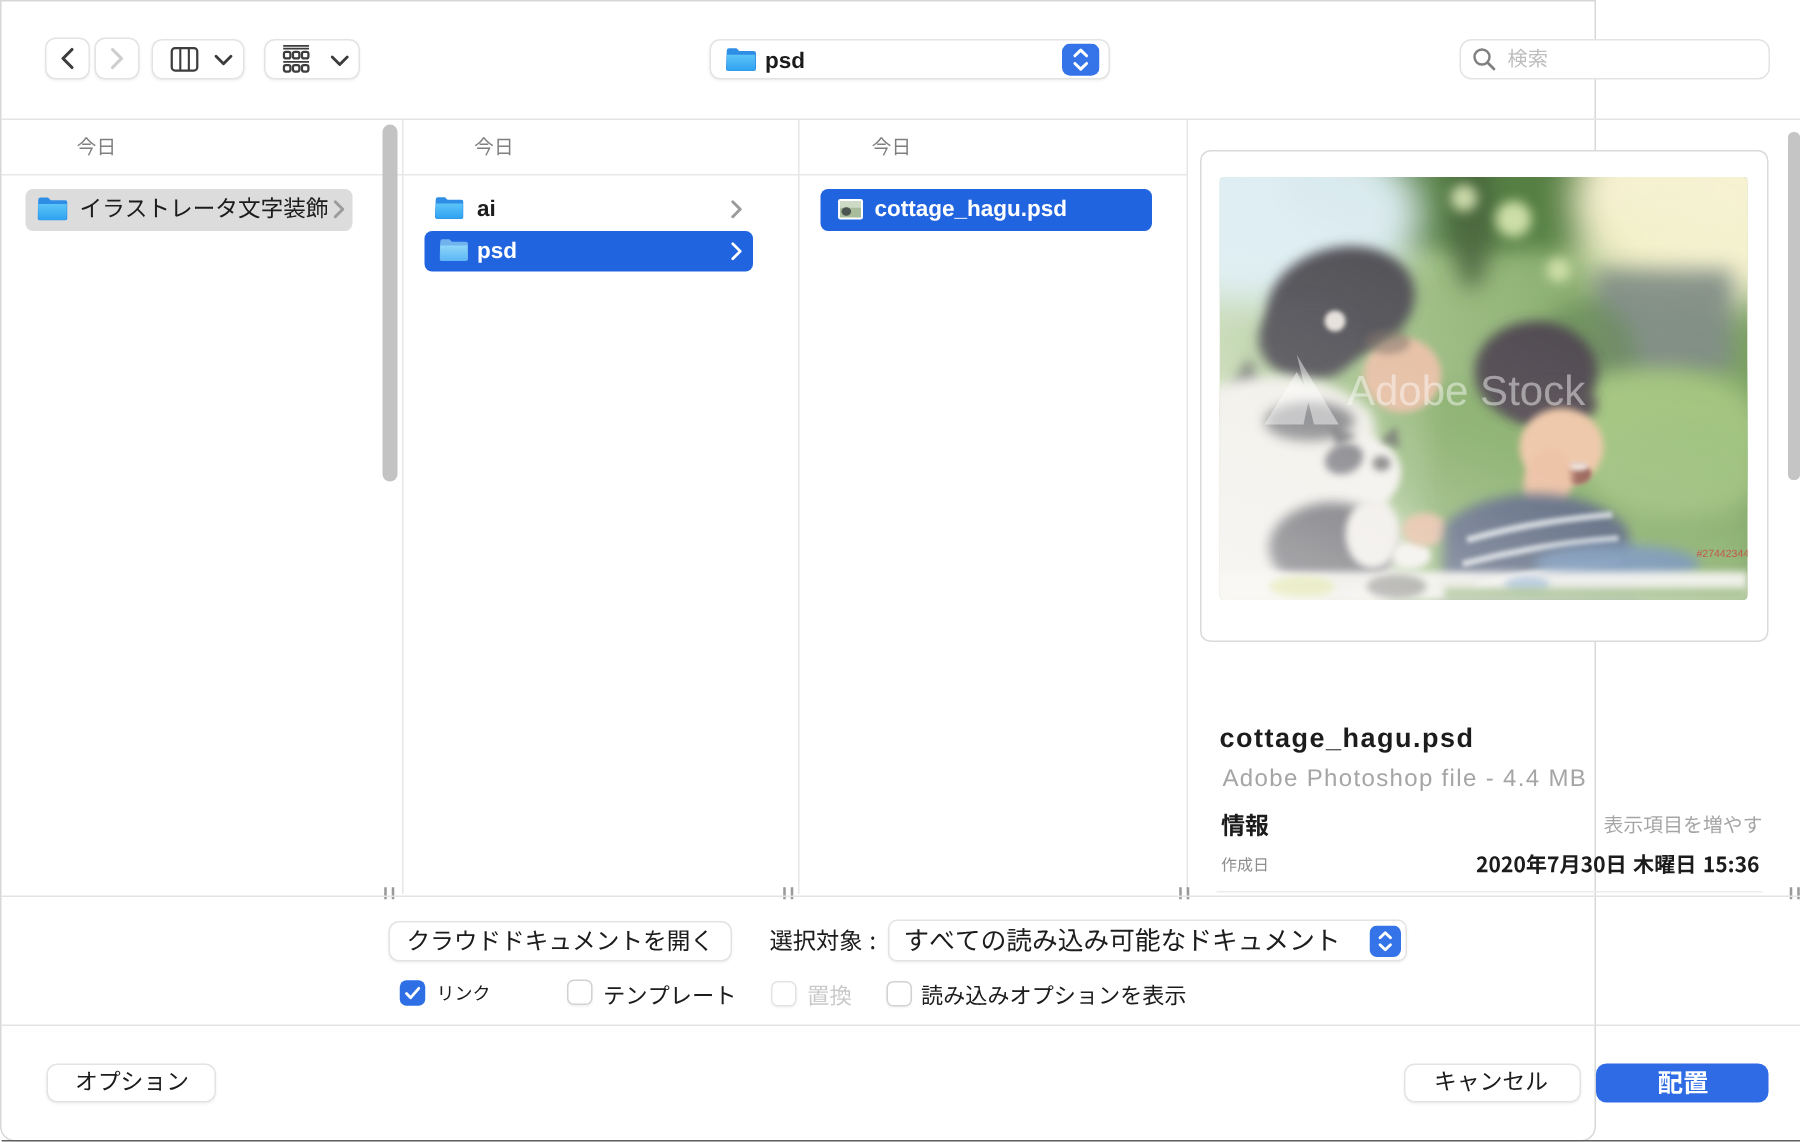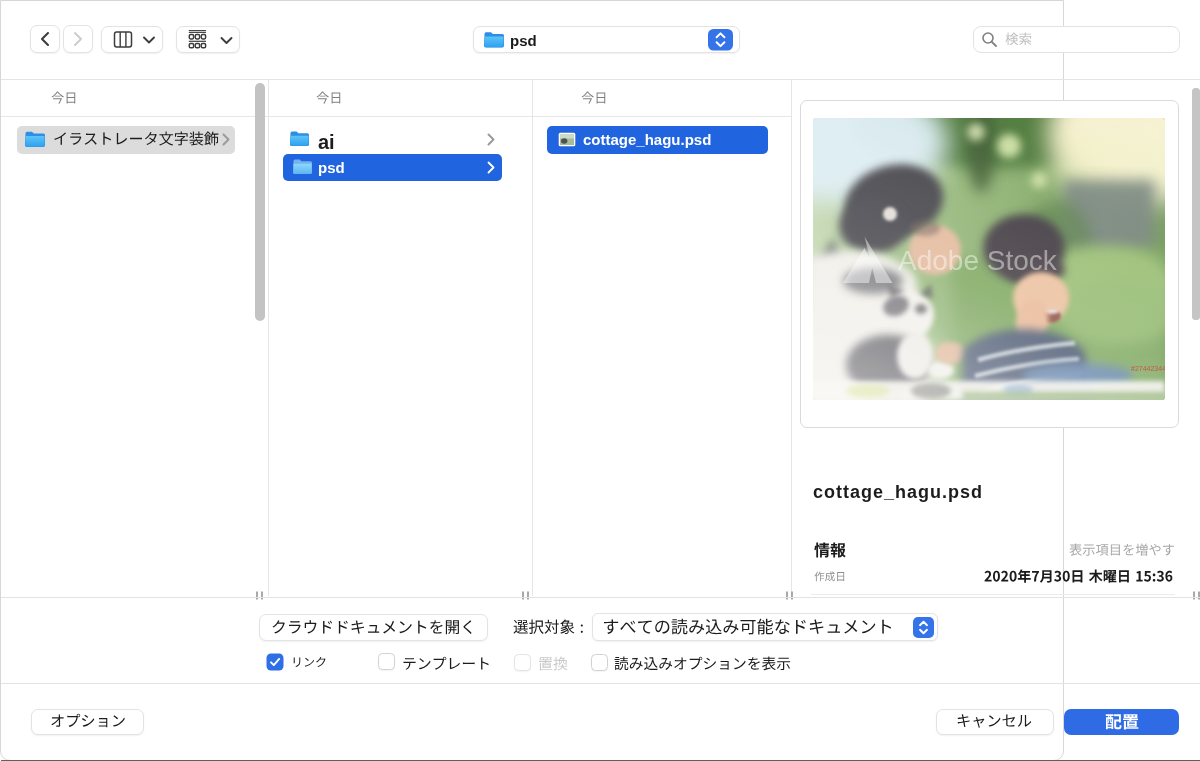--- a/index.html
+++ b/index.html
@@ -74,21 +74,21 @@
     </svg><div class="abs" style="left:16px;top:124.5px;width:218px;height:28px;background:#dcdcdc;border-radius:5px"></div><svg style="position:absolute;left:24px;top:129px" width="20" height="18" viewBox="0 0 19 16">
 <path d="M0.5,2.5 a1.5,1.5 0 0 1 1.5,-1.5 h4.6 l1.8,1.7 h9.1 a1.5,1.5 0 0 1 1.5,1.5 v9.8 a1.5,1.5 0 0 1 -1.5,1.5 h-16 a1.5,1.5 0 0 1 -1.5,-1.5 z" fill="#2e8de4"></path>
 <path d="M0.5,5.2 h18 v8.6 a1.5,1.5 0 0 1 -1.5,1.5 h-15 a1.5,1.5 0 0 1 -1.5,-1.5 z" fill="url(#fg)"></path>
 </svg><svg style="position:absolute;left:52px;top:130px" width="166" height="17.8" viewBox="0 0 148.5 15.9">
       <path fill="#1d1d1d" d="M1.2 7.0 1.7 8.1C3.6 7.5 5.4 6.7 6.8 5.9V10.9C6.8 11.4 6.8 12.0 6.8 12.3H8.1C8.0 12.0 8.0 11.4 8.0 10.9V5.2C9.4 4.2 10.6 3.2 11.7 2.1L10.7 1.3C9.8 2.4 8.5 3.6 7.1 4.5C5.6 5.4 3.5 6.4 1.2 7.0Z M16.6 1.8V2.9C17.0 2.9 17.4 2.9 17.8 2.9C18.6 2.9 22.4 2.9 23.1 2.9C23.6 2.9 24.0 2.9 24.4 2.9V1.8C24.0 1.9 23.6 1.9 23.1 1.9C22.3 1.9 18.6 1.9 17.8 1.9C17.4 1.9 17.0 1.9 16.6 1.8ZM25.4 5.4 24.6 4.9C24.4 5.0 24.2 5.0 23.8 5.0C23.2 5.0 17.4 5.0 16.7 5.0C16.4 5.0 15.9 5.0 15.4 4.9V6.1C15.9 6.0 16.4 6.0 16.7 6.0C17.5 6.0 23.2 6.0 23.9 6.0C23.7 7.0 23.1 8.1 22.3 9.0C21.1 10.2 19.5 11.1 17.5 11.5L18.4 12.4C20.1 12.0 21.8 11.2 23.2 9.6C24.2 8.5 24.8 7.1 25.2 5.8C25.2 5.7 25.3 5.5 25.4 5.4Z M37.8 2.8 37.1 2.3C36.9 2.4 36.5 2.4 36.1 2.4C35.6 2.4 31.4 2.4 30.9 2.4C30.5 2.4 29.7 2.4 29.5 2.3V3.6C29.7 3.6 30.4 3.5 30.9 3.5C31.4 3.5 35.7 3.5 36.2 3.5C35.8 4.6 34.8 6.2 33.9 7.3C32.5 8.8 30.5 10.4 28.4 11.3L29.2 12.2C31.2 11.3 33.0 9.8 34.5 8.2C35.9 9.5 37.3 11.0 38.2 12.2L39.1 11.4C38.3 10.4 36.6 8.6 35.2 7.4C36.2 6.2 37.0 4.6 37.5 3.4C37.5 3.3 37.7 3.0 37.8 2.8Z M45.0 10.7C45.0 11.2 45.0 11.9 45.0 12.3H46.3C46.2 11.8 46.2 11.1 46.2 10.7L46.2 6.2C47.7 6.7 50.0 7.6 51.5 8.4L51.9 7.3C50.5 6.5 48.0 5.6 46.2 5.0V2.8C46.2 2.4 46.2 1.8 46.3 1.4H44.9C45.0 1.8 45.0 2.5 45.0 2.8C45.0 4.0 45.0 9.9 45.0 10.7Z M57.0 11.4 57.8 12.1C58.0 12.0 58.2 11.9 58.3 11.9C61.7 10.9 64.5 9.2 66.2 7.1L65.6 6.1C64.0 8.3 60.8 10.1 58.3 10.7C58.3 10.0 58.3 4.3 58.3 3.1C58.3 2.7 58.3 2.2 58.3 1.8H57.0C57.1 2.1 57.1 2.7 57.1 3.1C57.1 4.3 57.1 9.9 57.1 10.8C57.1 11.1 57.1 11.2 57.0 11.4Z M68.9 6.0V7.4C69.3 7.3 70.0 7.3 70.8 7.3C71.8 7.3 77.2 7.3 78.2 7.3C78.8 7.3 79.3 7.3 79.6 7.4V6.0C79.3 6.1 78.8 6.1 78.2 6.1C77.2 6.1 71.8 6.1 70.8 6.1C70.0 6.1 69.3 6.1 68.9 6.0Z M88.2 1.3 87.0 0.9C86.9 1.2 86.7 1.7 86.6 2.0C85.9 3.2 84.6 5.2 82.2 6.7L83.1 7.4C84.7 6.3 85.9 5.0 86.7 3.8H91.3C91.0 4.9 90.3 6.3 89.5 7.5C88.5 6.9 87.5 6.2 86.6 5.7L85.9 6.4C86.7 7.0 87.8 7.7 88.7 8.4C87.5 9.7 85.8 10.9 83.5 11.6L84.5 12.5C86.8 11.6 88.4 10.4 89.6 9.0C90.2 9.5 90.7 9.9 91.1 10.3L91.9 9.3C91.5 9.0 90.9 8.6 90.4 8.2C91.4 6.8 92.1 5.2 92.5 4.0C92.5 3.7 92.7 3.4 92.8 3.2L91.9 2.7C91.7 2.8 91.4 2.8 91.0 2.8H87.3L87.6 2.3C87.8 2.1 88.0 1.6 88.2 1.3Z M100.7 0.5V2.8H95.2V3.8H97.2C98.0 6.0 99.0 7.8 100.4 9.3C99.0 10.5 97.2 11.4 95.0 12.0C95.2 12.2 95.6 12.7 95.7 13.0C97.9 12.3 99.7 11.3 101.2 10.1C102.7 11.4 104.5 12.4 106.8 13.0C107.0 12.7 107.3 12.2 107.5 12.0C105.3 11.5 103.5 10.5 102.0 9.3C103.4 7.8 104.5 6.1 105.3 3.8H107.4V2.8H101.7V0.5ZM101.2 8.6C99.9 7.2 99.0 5.7 98.3 3.8H104.1C103.4 5.7 102.5 7.3 101.2 8.6Z M114.2 6.8V7.8H109.0V8.8H114.2V11.7C114.2 11.9 114.2 11.9 113.9 11.9C113.7 12.0 112.8 11.9 111.9 11.9C112.1 12.2 112.3 12.6 112.3 12.9C113.5 12.9 114.2 12.9 114.7 12.8C115.1 12.6 115.3 12.3 115.3 11.7V8.8H120.6V7.8H115.3V7.4C116.5 6.8 117.7 5.8 118.5 4.9L117.8 4.4L117.6 4.4H111.1V5.4H116.6C116.1 5.9 115.4 6.4 114.7 6.8ZM109.1 2.0V5.2H110.1V3.0H119.4V5.2H120.4V2.0H115.3V0.5H114.2V2.0Z M125.1 0.5V6.9H126.1V0.5ZM122.4 1.9C123.0 2.3 123.7 2.9 124.1 3.3L124.7 2.7C124.4 2.3 123.6 1.7 123.0 1.3ZM122.0 5.3 122.4 6.2C123.1 5.8 124.1 5.4 125.0 5.0L124.8 4.1C123.7 4.6 122.7 5.0 122.0 5.3ZM122.2 7.8V8.6H126.8C125.6 9.4 123.7 10.1 122.0 10.4C122.2 10.6 122.4 10.9 122.6 11.2C123.4 11.0 124.3 10.7 125.2 10.3V11.8L123.6 12.0L123.8 12.9C125.2 12.7 127.3 12.4 129.3 12.1L129.3 11.2L126.2 11.7V9.9C126.9 9.5 127.6 9.0 128.2 8.5C129.2 10.8 131.2 12.3 133.9 13.0C134.0 12.7 134.3 12.4 134.5 12.2C133.2 11.9 132.0 11.4 131.1 10.7C131.9 10.4 132.9 9.8 133.6 9.3L132.8 8.8C132.2 9.2 131.3 9.8 130.5 10.2C129.9 9.7 129.5 9.2 129.2 8.6H134.3V7.8H128.7V6.7H127.7V7.8ZM130.0 0.5V2.4H126.8V3.3H130.0V5.4H127.2V6.3H133.9V5.4H131.0V3.3H134.3V2.4H131.0V0.5Z M142.7 3.3H144.1V5.1H141.7C142.1 4.6 142.4 3.9 142.7 3.3ZM137.9 0.5C137.5 1.6 136.6 3.0 135.2 4.0C135.5 4.2 135.8 4.5 135.9 4.7L136.4 4.2V11.3L135.5 11.5L135.8 12.4C137.0 12.1 138.4 11.7 139.8 11.3C140.0 11.7 140.2 12.1 140.3 12.5L141.2 12.1C140.9 11.2 140.2 9.9 139.5 9.0L138.7 9.4C138.9 9.7 139.2 10.1 139.4 10.5L137.4 11.0V8.5H140.6V4.8C140.8 5.0 141.2 5.3 141.4 5.4L141.7 5.1V11.0H142.6V6.0H144.1V13.0H145.0V6.0H146.7V10.0C146.7 10.1 146.6 10.1 146.5 10.1C146.4 10.1 146.0 10.1 145.6 10.1C145.8 10.4 145.9 10.7 145.9 11.0C146.6 11.0 147.0 11.0 147.3 10.8C147.5 10.7 147.6 10.4 147.6 10.0V5.1H145.0V3.3H147.9V2.3H143.1C143.3 1.8 143.4 1.3 143.6 0.7L142.6 0.5C142.2 2.2 141.5 3.8 140.6 4.8V4.1H139.1V2.8H138.2V4.1H136.5C137.4 3.2 138.1 2.2 138.6 1.4C139.3 2.1 140.1 3.1 140.5 3.7L141.1 2.9C140.7 2.2 139.8 1.2 138.9 0.5ZM137.4 6.6H139.7V7.7H137.4ZM137.4 5.9V4.9H139.7V5.9Z"></path>
     </svg><svg class="abs" style="left:221px;top:132px" width="8" height="13" viewBox="0 0 8 13">
       <path d="M1.5,1.5 L6.5,6.5 L1.5,11.5" stroke="#9b9b9b" stroke-width="2" fill="none" stroke-linecap="round" stroke-linejoin="round"></path>
     </svg><svg style="position:absolute;left:289px;top:129px" width="19" height="17" viewBox="0 0 19 16">
 <path d="M0.5,2.5 a1.5,1.5 0 0 1 1.5,-1.5 h4.6 l1.8,1.7 h9.1 a1.5,1.5 0 0 1 1.5,1.5 v9.8 a1.5,1.5 0 0 1 -1.5,1.5 h-16 a1.5,1.5 0 0 1 -1.5,-1.5 z" fill="#2e8de4"></path>
 <path d="M0.5,5.2 h18 v8.6 a1.5,1.5 0 0 1 -1.5,1.5 h-15 a1.5,1.5 0 0 1 -1.5,-1.5 z" fill="url(#fg)"></path>
-</svg><div class="abs" style="left:317px;top:130px;font-size:20px;font-weight:bold;color:#1d1d1d">ai</div><svg class="abs" style="left:486px;top:132px" width="8" height="13" viewBox="0 0 8 13">
+</svg><div class="abs" style="left:317px;top:130px;font-size:15px;font-weight:bold;color:#1d1d1d">ai</div><svg class="abs" style="left:486px;top:132px" width="8" height="13" viewBox="0 0 8 13">
       <path d="M1.5,1.5 L6.5,6.5 L1.5,11.5" stroke="#9b9b9b" stroke-width="2" fill="none" stroke-linecap="round" stroke-linejoin="round"></path>
     </svg><div class="abs" style="left:282px;top:152.5px;width:219px;height:27.5px;background:#2164e0;border-radius:5px"></div><svg class="abs" style="left:292px;top:157px" width="19" height="17" viewBox="0 0 19 16">
 <path d="M0.5,2.5 a1.5,1.5 0 0 1 1.5,-1.5 h4.6 l1.8,1.7 h9.1 a1.5,1.5 0 0 1 1.5,1.5 v9.8 a1.5,1.5 0 0 1 -1.5,1.5 h-16 a1.5,1.5 0 0 1 -1.5,-1.5 z" fill="#71b3ee"></path>
 <path d="M0.5,5.2 h18 v8.6 a1.5,1.5 0 0 1 -1.5,1.5 h-15 a1.5,1.5 0 0 1 -1.5,-1.5 z" fill="url(#fgw)"></path>
     </svg><div class="abs" style="left:317px;top:158px;font-size:15px;font-weight:bold;color:#fff">psd</div><svg class="abs" style="left:486px;top:160px" width="8" height="13" viewBox="0 0 8 13">
       <path d="M1.5,1.5 L6.5,6.5 L1.5,11.5" stroke="#fff" stroke-width="1.8" fill="none" stroke-linecap="round" stroke-linejoin="round"></path>
     </svg><div class="abs" style="left:546px;top:124.5px;width:221px;height:28px;background:#2164e0;border-radius:5px"></div><svg class="abs" style="left:557px;top:131px" width="18" height="15" viewBox="0 0 18 15">
 <rect x="0.7" y="0.7" width="16.6" height="13.6" rx="1.5" fill="#fff"></rect>
 <rect x="2" y="2" width="14" height="11" fill="#a8bb9b"></rect>
 <rect x="2" y="2" width="14" height="4.5" fill="#ccdac6"></rect>
@@ -176,21 +176,21 @@
 <ellipse cx="160" cy="272" rx="12" ry="5" fill="#e4e4da" opacity="0.9" filter="url(#b3)"></ellipse>
 <rect x="150" y="274" width="202" height="8" fill="#79a35a" opacity="0.8" filter="url(#b3)"></rect>
 <rect width="352" height="282" fill="url(#haze)"></rect>
 <rect width="352" height="282" fill="#fff7e8" opacity="0.08"></rect>
 <g fill="#ffffff" opacity="0.45">
 <path d="M51.5,118.5 L79.5,165 L63,165 Z M30,165 L51.5,130 L60,146 L56,165 Z"></path>
 </g>
 <text x="85" y="152" font-family="Liberation Sans, sans-serif" font-size="28" fill="#ffffff" opacity="0.45">Adobe Stock</text>
 <text x="318" y="253" font-family="Liberation Sans, sans-serif" font-size="7" fill="#c94f43" opacity="0.9">#274423444</text>
 </g>
-    </svg><div class="abs" style="left:812px;top:481px;font-size:18px;font-weight:bold;color:#1c1c1c;letter-spacing:1px">cottage_hagu.psd</div><svg style="position:absolute;left:813px;top:541px" width="32" height="18.8" viewBox="0 0 27.0 15.9">
+    </svg><div class="abs" style="left:812px;top:481px;font-size:18px;font-weight:bold;color:#1c1c1c;letter-spacing:1px">cottage_hagu.psd</div><div class="abs" style="left:814px;top:510px;font-size:16px;color:#a5a5a5;letter-spacing:0.9px">Adobe Photoshop file - 4.4 MB</div><svg style="position:absolute;left:813px;top:541px" width="32" height="18.8" viewBox="0 0 27.0 15.9">
       <path fill="#1c1c1c" d="M0.8 3.1C0.7 4.2 0.5 5.7 0.2 6.6L1.4 7.0C1.7 6.0 1.9 4.4 1.9 3.2ZM6.6 9.3H10.6V9.9H6.6ZM6.6 8.2V7.6H10.6V8.2ZM1.9 0.4V13.1H3.4V3.2C3.6 3.8 3.8 4.3 3.9 4.7L5.0 4.2L5.0 4.1H7.8V4.7H4.2V5.8H13.1V4.7H9.4V4.1H12.3V3.0H9.4V2.5H12.6V1.3H9.4V0.4H7.8V1.3H4.6V2.5H7.8V3.0H4.9V4.1C4.8 3.6 4.5 2.8 4.2 2.3L3.4 2.6V0.4ZM5.1 6.4V13.1H6.6V11.1H10.6V11.5C10.6 11.7 10.5 11.7 10.4 11.7C10.2 11.7 9.5 11.7 9.0 11.7C9.2 12.1 9.4 12.7 9.4 13.1C10.4 13.1 11.0 13.1 11.5 12.9C12.0 12.6 12.2 12.2 12.2 11.5V6.4Z M20.3 1.0V13.1H21.8V12.3C22.1 12.5 22.4 12.9 22.5 13.1C23.1 12.7 23.6 12.2 24.0 11.7C24.5 12.2 25.1 12.7 25.7 13.1C25.9 12.7 26.4 12.1 26.8 11.8C26.1 11.5 25.4 11.0 24.9 10.4C25.6 9.1 26.1 7.6 26.3 5.9L25.3 5.6L25.1 5.6H21.8V2.4H24.5V3.5C24.5 3.7 24.4 3.7 24.2 3.7C24.0 3.7 23.3 3.7 22.6 3.7C22.8 4.1 23.0 4.6 23.1 5.1C24.1 5.1 24.8 5.1 25.3 4.8C25.8 4.6 26.0 4.2 26.0 3.5V1.0ZM22.9 6.9H24.6C24.4 7.6 24.2 8.4 23.9 9.0C23.5 8.4 23.2 7.7 22.9 6.9ZM21.8 7.5C22.1 8.5 22.6 9.5 23.1 10.4C22.7 10.9 22.3 11.4 21.8 11.8ZM14.8 5.4C15.0 5.8 15.1 6.4 15.2 6.8H14.2V8.2H16.3V9.2H14.3V10.6H16.3V13.1H17.8V10.6H19.7V9.2H17.8V8.2H19.9V6.8H18.9L19.5 5.4L19.0 5.2H20.1V3.9H17.8V3.0H19.6V1.6H17.8V0.4H16.3V1.6H14.4V3.0H16.3V3.9H13.9V5.2H15.3ZM18.1 5.2C18.0 5.7 17.8 6.3 17.6 6.7L18.1 6.8H16.1L16.5 6.7C16.5 6.3 16.3 5.7 16.1 5.2Z"></path>
     </svg><svg style="position:absolute;left:1068px;top:542px" width="106" height="15.7" viewBox="0 0 100.0 14.8">
       <path fill="#a5a5a5" d="M1.8 11.1 2.1 12.0C3.5 11.6 5.7 11.1 7.7 10.6L7.6 9.7L4.4 10.5V7.7C5.2 7.2 5.8 6.7 6.3 6.2C7.2 9.0 8.8 11.1 11.5 12.0C11.6 11.7 11.9 11.3 12.1 11.1C10.7 10.7 9.6 9.9 8.7 8.9C9.6 8.4 10.6 7.8 11.4 7.1L10.6 6.5C10.0 7.1 9.1 7.8 8.2 8.3C7.8 7.7 7.5 6.9 7.2 6.1H11.7V5.3H6.7V4.2H10.8V3.4H6.7V2.4H11.3V1.5H6.7V0.5H5.8V1.5H1.2V2.4H5.8V3.4H1.8V4.2H5.8V5.3H0.8V6.1H5.1C3.9 7.2 2.0 8.1 0.4 8.6C0.6 8.8 0.8 9.1 1.0 9.3C1.8 9.1 2.7 8.7 3.5 8.2V10.7Z M15.4 6.6C14.9 8.0 14.0 9.4 12.9 10.3C13.2 10.4 13.6 10.7 13.8 10.9C14.8 9.9 15.8 8.4 16.4 6.9ZM21.1 7.0C22.0 8.2 22.9 9.8 23.2 10.9L24.2 10.4C23.8 9.4 22.8 7.8 21.9 6.6ZM14.4 1.4V2.3H23.2V1.4ZM13.2 4.5V5.4H18.3V10.8C18.3 11.0 18.2 11.0 18.0 11.0C17.7 11.0 16.9 11.0 16.1 11.0C16.2 11.3 16.4 11.7 16.4 12.0C17.5 12.0 18.2 12.0 18.7 11.8C19.1 11.7 19.3 11.4 19.3 10.8V5.4H24.3V4.5Z M31.5 5.8H35.6V7.0H31.5ZM31.5 7.7H35.6V8.9H31.5ZM31.5 3.9H35.6V5.1H31.5ZM31.9 9.8C31.3 10.4 30.0 11.0 28.9 11.3C29.1 11.5 29.4 11.8 29.5 12.0C30.6 11.7 31.9 11.0 32.8 10.4ZM34.0 10.4C34.9 10.9 36.0 11.6 36.5 12.0L37.2 11.5C36.7 11.0 35.5 10.3 34.7 9.9ZM25.4 8.7 25.8 9.6C27.0 9.2 28.6 8.6 30.2 8.0L30.1 7.2L28.2 7.8V2.8H29.9V1.9H25.7V2.8H27.3V8.1ZM30.6 3.1V9.7H36.5V3.1H33.6L34.0 1.9H37.0V1.1H30.0V1.9H32.9C32.9 2.3 32.8 2.8 32.6 3.1Z M40.4 5.1H47.0V7.2H40.4ZM40.4 4.2V2.2H47.0V4.2ZM40.4 8.1H47.0V10.2H40.4ZM39.5 1.3V11.9H40.4V11.1H47.0V11.9H48.0V1.3Z M61.0 5.5 60.6 4.5C60.3 4.7 60.0 4.9 59.6 5.0C58.9 5.3 58.2 5.6 57.3 6.0C57.1 5.3 56.5 4.9 55.6 4.9C55.1 4.9 54.4 5.1 53.9 5.4C54.3 4.8 54.8 4.1 55.0 3.4C56.4 3.4 58.0 3.3 59.2 3.1L59.2 2.2C58.0 2.4 56.7 2.5 55.4 2.6C55.6 2.0 55.7 1.5 55.8 1.1L54.7 1.0C54.7 1.5 54.6 2.0 54.4 2.6L53.6 2.6C53.0 2.6 52.1 2.5 51.5 2.5V3.4C52.2 3.4 53.0 3.5 53.5 3.5H54.1C53.6 4.5 52.8 5.8 51.2 7.3L52.0 7.9C52.5 7.4 52.8 7.0 53.2 6.6C53.7 6.1 54.5 5.7 55.3 5.7C55.9 5.7 56.3 5.9 56.5 6.5C55.0 7.2 53.5 8.2 53.5 9.7C53.5 11.2 55.0 11.6 56.7 11.6C57.8 11.6 59.2 11.5 60.2 11.3L60.2 10.3C59.1 10.5 57.8 10.6 56.8 10.6C55.5 10.6 54.5 10.5 54.5 9.5C54.5 8.7 55.3 8.0 56.5 7.4C56.5 8.1 56.5 8.9 56.5 9.4H57.4L57.4 7.0C58.3 6.5 59.2 6.1 59.9 5.9C60.2 5.8 60.7 5.6 61.0 5.5Z M67.2 2.3V6.5H74.1V2.3H72.5C72.8 1.8 73.1 1.3 73.4 0.8L72.5 0.5C72.3 1.0 71.9 1.7 71.6 2.2L71.9 2.3H69.2L69.6 2.1C69.5 1.7 69.1 1.0 68.7 0.5L67.9 0.8C68.2 1.2 68.5 1.8 68.7 2.3ZM68.1 4.7H70.2V5.8H68.1ZM71.1 4.7H73.2V5.8H71.1ZM68.1 3.0H70.2V4.0H68.1ZM71.1 3.0H73.2V4.0H71.1ZM67.8 7.3V12.0H68.7V11.5H72.8V12.0H73.7V7.3ZM68.7 10.8V9.7H72.8V10.8ZM68.7 9.0V8.1H72.8V9.0ZM62.9 9.0 63.3 9.9C64.3 9.5 65.8 9.0 67.1 8.4L67.0 7.6L65.5 8.1V4.4H66.8V3.5H65.5V0.6H64.6V3.5H63.1V4.4H64.6V8.4C64.0 8.7 63.4 8.9 62.9 9.0Z M81.9 3.1 82.7 2.5C82.2 2.0 81.2 1.2 80.8 0.9L80.1 1.4C80.6 1.8 81.5 2.6 81.9 3.1ZM75.8 5.6 76.2 6.7C76.8 6.4 77.7 5.9 78.6 5.5L79.1 6.5C79.8 8.2 80.4 10.2 80.8 11.7L81.9 11.4C81.5 10.0 80.7 7.7 80.0 6.1L79.5 5.1C81.0 4.4 82.5 3.8 83.6 3.8C84.8 3.8 85.4 4.5 85.4 5.2C85.4 6.1 84.8 6.9 83.5 6.9C82.8 6.9 82.2 6.7 81.7 6.5L81.7 7.4C82.1 7.6 82.8 7.8 83.5 7.8C85.5 7.8 86.4 6.7 86.4 5.3C86.4 3.9 85.3 2.9 83.6 2.9C82.3 2.9 80.6 3.6 79.1 4.3C78.9 3.7 78.6 3.2 78.4 2.8C78.3 2.6 78.0 2.2 78.0 2.0L76.9 2.4C77.1 2.7 77.4 3.0 77.5 3.3C77.8 3.6 78.0 4.1 78.3 4.7C77.7 4.9 77.2 5.1 76.8 5.3C76.5 5.4 76.1 5.5 75.8 5.6Z M94.6 6.3C94.7 7.5 94.2 8.1 93.5 8.1C92.8 8.1 92.2 7.7 92.2 6.9C92.2 6.1 92.8 5.5 93.5 5.5C94.0 5.5 94.4 5.8 94.6 6.3ZM88.7 2.8 88.7 3.8C90.3 3.7 92.4 3.6 94.3 3.6L94.3 4.8C94.1 4.8 93.8 4.7 93.5 4.7C92.3 4.7 91.3 5.6 91.3 6.9C91.3 8.2 92.3 9.0 93.3 9.0C93.8 9.0 94.1 8.9 94.4 8.6C93.9 9.8 92.8 10.5 91.1 10.8L92.0 11.7C94.9 10.8 95.7 8.9 95.7 7.2C95.7 6.6 95.5 6.1 95.3 5.6L95.3 3.6H95.4C97.3 3.6 98.4 3.6 99.1 3.6L99.1 2.7C98.5 2.7 97.0 2.7 95.5 2.7H95.3L95.3 1.9C95.3 1.7 95.3 1.2 95.3 1.1H94.2C94.2 1.2 94.3 1.6 94.3 1.9L94.3 2.7C92.4 2.7 90.1 2.8 88.7 2.8Z"></path>
     </svg><svg style="position:absolute;left:813px;top:570px" width="32" height="12.6" viewBox="0 0 37.5 14.8">
       <path fill="#8d8d8d" d="M6.6 0.6C6.0 2.5 4.9 4.3 3.8 5.5C4.0 5.6 4.4 5.9 4.5 6.1C5.2 5.4 5.8 4.5 6.3 3.5H7.2V12.0H8.1V8.9H11.9V8.1H8.1V6.2H11.7V5.3H8.1V3.5H12.0V2.6H6.8C7.0 2.0 7.3 1.5 7.5 0.9ZM3.6 0.5C2.9 2.4 1.7 4.3 0.5 5.5C0.6 5.8 0.9 6.3 1.0 6.5C1.4 6.0 1.8 5.5 2.2 5.0V12.0H3.2V3.5C3.7 2.7 4.1 1.7 4.5 0.8Z M19.3 0.5C19.3 1.2 19.3 1.9 19.4 2.6H14.1V6.1C14.1 7.8 14.0 9.9 12.9 11.5C13.2 11.6 13.6 11.9 13.7 12.1C14.9 10.4 15.1 7.9 15.1 6.1V6.1H17.4C17.3 8.2 17.2 9.0 17.1 9.2C17.0 9.3 16.9 9.3 16.7 9.3C16.5 9.3 15.9 9.3 15.4 9.3C15.5 9.5 15.6 9.9 15.6 10.2C16.2 10.2 16.8 10.2 17.1 10.2C17.5 10.1 17.7 10.0 17.9 9.8C18.1 9.5 18.2 8.4 18.3 5.6C18.3 5.5 18.3 5.2 18.3 5.2H15.1V3.5H19.4C19.6 5.6 19.9 7.4 20.4 8.8C19.5 9.8 18.6 10.6 17.4 11.2C17.6 11.3 18.0 11.7 18.1 11.9C19.1 11.4 20.0 10.7 20.7 9.8C21.3 11.1 22.1 11.9 23.0 11.9C24.0 11.9 24.3 11.3 24.5 9.2C24.2 9.1 23.9 8.8 23.7 8.6C23.6 10.3 23.5 10.9 23.1 10.9C22.5 10.9 21.9 10.2 21.4 9.0C22.4 7.8 23.1 6.4 23.6 4.8L22.7 4.5C22.3 5.8 21.8 6.9 21.1 7.9C20.8 6.7 20.5 5.2 20.4 3.5H24.4V2.6H20.3C20.3 1.9 20.3 1.2 20.3 0.5ZM20.9 1.1C21.7 1.5 22.6 2.2 23.1 2.6L23.7 2.0C23.2 1.5 22.2 0.9 21.5 0.5Z M28.2 6.6H34.4V10.1H28.2ZM28.2 5.7V2.3H34.4V5.7ZM27.2 1.3V11.9H28.2V11.1H34.4V11.8H35.4V1.3Z"></path>
     </svg><svg style="position:absolute;left:983px;top:568px" width="189" height="16.6" viewBox="0 0 181.1 15.9">
       <path fill="#1c1c1c" d="M0.6 11.9H7.3V10.2H5.1C4.6 10.2 4.0 10.3 3.5 10.3C5.3 8.5 6.8 6.6 6.8 4.8C6.8 2.9 5.5 1.7 3.7 1.7C2.3 1.7 1.4 2.2 0.5 3.2L1.6 4.3C2.1 3.7 2.7 3.3 3.4 3.3C4.4 3.3 4.9 3.9 4.9 4.9C4.9 6.4 3.3 8.3 0.6 10.7Z M11.9 12.1C14.0 12.1 15.3 10.3 15.3 6.8C15.3 3.4 14.0 1.7 11.9 1.7C9.9 1.7 8.6 3.4 8.6 6.8C8.6 10.3 9.9 12.1 11.9 12.1ZM11.9 10.5C11.1 10.5 10.4 9.7 10.4 6.8C10.4 4.1 11.1 3.2 11.9 3.2C12.8 3.2 13.4 4.1 13.4 6.8C13.4 9.7 12.8 10.5 11.9 10.5Z M16.5 11.9H23.2V10.2H21.0C20.6 10.2 19.9 10.3 19.4 10.3C21.2 8.5 22.7 6.6 22.7 4.8C22.7 2.9 21.5 1.7 19.6 1.7C18.2 1.7 17.3 2.2 16.4 3.2L17.5 4.3C18.0 3.7 18.6 3.3 19.3 3.3C20.3 3.3 20.8 3.9 20.8 4.9C20.8 6.4 19.2 8.3 16.5 10.7Z M27.9 12.1C29.9 12.1 31.3 10.3 31.3 6.8C31.3 3.4 29.9 1.7 27.9 1.7C25.8 1.7 24.5 3.4 24.5 6.8C24.5 10.3 25.8 12.1 27.9 12.1ZM27.9 10.5C27.0 10.5 26.4 9.7 26.4 6.8C26.4 4.1 27.0 3.2 27.9 3.2C28.7 3.2 29.4 4.1 29.4 6.8C29.4 9.7 28.7 10.5 27.9 10.5Z M32.4 8.6V10.2H38.5V13.1H40.2V10.2H44.8V8.6H40.2V6.6H43.8V5.1H40.2V3.5H44.1V1.9H36.4C36.6 1.5 36.7 1.2 36.9 0.8L35.2 0.4C34.6 2.1 33.6 3.8 32.4 4.9C32.8 5.1 33.5 5.7 33.8 5.9C34.4 5.3 35.0 4.4 35.6 3.5H38.5V5.1H34.5V8.6ZM36.2 8.6V6.6H38.5V8.6Z M47.9 11.9H49.9C50.0 8.0 50.4 5.9 52.7 3.1V1.9H46.0V3.6H50.5C48.6 6.2 48.0 8.4 47.9 11.9Z M55.8 1.1V5.5C55.8 7.6 55.7 10.2 53.6 11.9C54.0 12.2 54.6 12.8 54.9 13.1C56.1 12.0 56.8 10.6 57.2 9.0H63.0V11.0C63.0 11.3 62.9 11.4 62.5 11.4C62.2 11.4 61.1 11.4 60.1 11.4C60.4 11.8 60.7 12.6 60.8 13.1C62.2 13.1 63.2 13.0 63.8 12.7C64.4 12.5 64.7 12.0 64.7 11.0V1.1ZM57.5 2.6H63.0V4.3H57.5ZM57.5 5.8H63.0V7.5H57.4C57.5 6.9 57.5 6.3 57.5 5.8Z M70.5 12.1C72.4 12.1 74.0 11.0 74.0 9.2C74.0 7.9 73.2 7.0 72.0 6.7V6.6C73.1 6.2 73.7 5.4 73.7 4.4C73.7 2.6 72.4 1.7 70.5 1.7C69.3 1.7 68.3 2.2 67.5 2.9L68.5 4.1C69.1 3.6 69.7 3.3 70.4 3.3C71.2 3.3 71.7 3.7 71.7 4.5C71.7 5.4 71.1 6.0 69.3 6.0V7.5C71.5 7.5 72.0 8.1 72.0 9.1C72.0 9.9 71.3 10.4 70.3 10.4C69.4 10.4 68.7 10.0 68.1 9.4L67.2 10.7C67.9 11.5 68.9 12.1 70.5 12.1Z M78.8 12.1C80.8 12.1 82.2 10.3 82.2 6.8C82.2 3.4 80.8 1.7 78.8 1.7C76.7 1.7 75.4 3.4 75.4 6.8C75.4 10.3 76.7 12.1 78.8 12.1ZM78.8 10.5C77.9 10.5 77.3 9.7 77.3 6.8C77.3 4.1 77.9 3.2 78.8 3.2C79.6 3.2 80.3 4.1 80.3 6.8C80.3 9.7 79.6 10.5 78.8 10.5Z M86.5 7.4H92.5V10.4H86.5ZM86.5 5.8V2.9H92.5V5.8ZM84.8 1.2V12.9H86.5V12.0H92.5V12.9H94.3V1.2Z M106.2 0.4V3.6H101.1V5.2H105.5C104.4 7.3 102.5 9.3 100.5 10.4C100.9 10.8 101.4 11.4 101.7 11.8C103.5 10.7 105.0 9.0 106.2 7.0V13.1H107.9V7.0C109.1 8.9 110.7 10.7 112.4 11.8C112.6 11.3 113.2 10.7 113.6 10.4C111.6 9.3 109.7 7.2 108.6 5.2H113.0V3.6H107.9V0.4Z M114.7 1.2V11.7H116.1V10.6H118.5V8.7L118.9 9.2C119.1 9.0 119.3 8.8 119.4 8.6V13.1H120.9V12.6H126.9V11.4H123.9V10.7H126.3V9.7H123.9V9.0H126.3V8.0H123.9V7.3H126.6V6.1H124.3L124.8 5.3L124.4 5.2H126.5V0.9H122.8V2.0H125.1V2.5H123.0V3.6H125.1V4.1H122.8V5.2H123.1C123.0 5.5 122.9 5.8 122.7 6.1H121.4C121.5 5.9 121.7 5.6 121.8 5.3L121.4 5.2H122.5V0.9H118.9V2.0H121.1V2.5H119.1V3.6H121.1V4.1H118.9V5.2H120.2C119.8 6.0 119.2 6.9 118.5 7.5V1.2ZM120.9 9.0H122.5V9.7H120.9ZM120.9 8.0V7.3H122.5V8.0ZM120.9 10.7H122.5V11.4H120.9ZM117.1 6.5V9.1H116.1V6.5ZM117.1 5.1H116.1V2.6H117.1Z M131.0 7.4H137.1V10.4H131.0ZM131.0 5.8V2.9H137.1V5.8ZM129.4 1.2V12.9H131.0V12.0H137.1V12.9H138.8V1.2Z M146.0 11.9H152.0V10.3H150.1V1.9H148.6C148.0 2.3 147.3 2.5 146.3 2.7V4.0H148.1V10.3H146.0Z M156.6 12.1C158.4 12.1 160.0 10.8 160.0 8.6C160.0 6.4 158.7 5.4 157.0 5.4C156.5 5.4 156.2 5.5 155.8 5.7L156.0 3.6H159.6V1.9H154.2L154.0 6.7L154.9 7.3C155.5 6.9 155.8 6.8 156.4 6.8C157.4 6.8 158.1 7.5 158.1 8.6C158.1 9.8 157.3 10.4 156.3 10.4C155.4 10.4 154.7 10.0 154.1 9.4L153.2 10.7C153.9 11.4 155.0 12.1 156.6 12.1Z M163.0 6.9C163.7 6.9 164.2 6.4 164.2 5.7C164.2 4.9 163.7 4.4 163.0 4.4C162.3 4.4 161.7 4.9 161.7 5.7C161.7 6.4 162.3 6.9 163.0 6.9ZM163.0 12.1C163.7 12.1 164.2 11.5 164.2 10.8C164.2 10.0 163.7 9.5 163.0 9.5C162.3 9.5 161.7 10.0 161.7 10.8C161.7 11.5 162.3 12.1 163.0 12.1Z M168.9 12.1C170.8 12.1 172.4 11.0 172.4 9.2C172.4 7.9 171.5 7.0 170.4 6.7V6.6C171.5 6.2 172.1 5.4 172.1 4.4C172.1 2.6 170.7 1.7 168.8 1.7C167.6 1.7 166.7 2.2 165.8 2.9L166.8 4.1C167.4 3.6 168.0 3.3 168.7 3.3C169.6 3.3 170.1 3.7 170.1 4.5C170.1 5.4 169.5 6.0 167.6 6.0V7.5C169.8 7.5 170.4 8.1 170.4 9.1C170.4 9.9 169.7 10.4 168.7 10.4C167.8 10.4 167.0 10.0 166.5 9.4L165.5 10.7C166.2 11.5 167.3 12.1 168.9 12.1Z M177.4 12.1C179.1 12.1 180.5 10.8 180.5 8.7C180.5 6.6 179.3 5.6 177.7 5.6C177.0 5.6 176.2 6.0 175.6 6.6C175.7 4.2 176.6 3.3 177.8 3.3C178.4 3.3 179.0 3.6 179.3 4.0L180.4 2.8C179.8 2.2 178.9 1.7 177.7 1.7C175.7 1.7 173.8 3.3 173.8 7.0C173.8 10.5 175.5 12.1 177.4 12.1ZM175.7 8.0C176.2 7.3 176.8 7.0 177.3 7.0C178.2 7.0 178.7 7.5 178.7 8.7C178.7 9.9 178.1 10.6 177.4 10.6C176.5 10.6 175.9 9.9 175.7 8.0Z"></path>
     </svg><div class="hline" style="left:810px;top:593px;width:364px;background:#ececec"></div><div class="hline" style="left:0;top:596px;width:1200px;background:#e3e3e3"></div><div class="hline" style="left:0;top:682px;width:1200px;background:#e3e3e3"></div><div class="btn" style="left:258px;top:613px;width:229px;height:27px"></div><svg style="position:absolute;left:270px;top:618px" width="205" height="18.6" viewBox="0 0 175.5 15.9">
       <path fill="#1d1d1d" d="M7.2 1.4 6.0 1.0C5.9 1.3 5.7 1.8 5.6 2.1C5.0 3.3 3.7 5.2 1.3 6.6L2.3 7.3C3.7 6.3 4.9 5.1 5.7 4.0H10.3C10.0 5.2 9.2 7.0 8.1 8.2C6.9 9.6 5.2 10.9 2.7 11.6L3.7 12.5C6.2 11.5 7.8 10.3 9.1 8.8C10.3 7.3 11.1 5.5 11.5 4.2C11.5 3.9 11.7 3.6 11.8 3.4L10.9 2.9C10.7 3.0 10.4 3.0 10.0 3.0H6.3L6.6 2.5C6.8 2.2 7.0 1.7 7.2 1.4Z M16.6 1.8V2.9C17.0 2.9 17.4 2.9 17.8 2.9C18.6 2.9 22.4 2.9 23.1 2.9C23.6 2.9 24.0 2.9 24.4 2.9V1.8C24.0 1.9 23.6 1.9 23.1 1.9C22.3 1.9 18.6 1.9 17.8 1.9C17.4 1.9 17.0 1.9 16.6 1.8ZM25.4 5.4 24.6 4.9C24.4 5.0 24.2 5.0 23.8 5.0C23.2 5.0 17.4 5.0 16.7 5.0C16.4 5.0 15.9 5.0 15.4 4.9V6.1C15.9 6.0 16.4 6.0 16.7 6.0C17.5 6.0 23.2 6.0 23.9 6.0C23.7 7.0 23.1 8.1 22.3 9.0C21.1 10.2 19.5 11.1 17.5 11.5L18.4 12.4C20.1 12.0 21.8 11.2 23.2 9.6C24.2 8.5 24.8 7.1 25.2 5.8C25.2 5.7 25.3 5.5 25.4 5.4Z M38.9 3.7 38.2 3.2C38.0 3.3 37.7 3.3 37.2 3.3H34.2V2.1C34.2 1.8 34.2 1.5 34.3 1.1H33.0C33.1 1.5 33.1 1.8 33.1 2.1V3.3H30.1C29.6 3.3 29.2 3.3 28.8 3.3C28.9 3.6 28.9 4.0 28.9 4.3C28.9 4.8 28.9 6.3 28.9 6.7C28.9 7.0 28.9 7.3 28.8 7.6H30.0C30.0 7.3 30.0 7.0 30.0 6.8C30.0 6.3 30.0 4.9 30.0 4.3H37.5C37.4 5.5 36.9 7.1 36.2 8.3C35.4 9.6 33.9 10.6 32.6 11.0C32.1 11.2 31.6 11.3 31.2 11.4L32.0 12.4C34.5 11.7 36.4 10.3 37.4 8.6C38.1 7.3 38.5 5.6 38.7 4.5C38.8 4.2 38.8 3.9 38.9 3.7Z M49.4 2.2 48.6 2.5C49.1 3.1 49.5 3.8 49.8 4.5L50.6 4.2C50.3 3.6 49.7 2.7 49.4 2.2ZM51.0 1.5 50.2 1.8C50.7 2.4 51.1 3.1 51.5 3.9L52.3 3.5C51.9 2.9 51.3 2.0 51.0 1.5ZM44.6 10.9C44.6 11.4 44.6 12.0 44.5 12.5H45.8C45.8 12.0 45.8 11.3 45.8 10.9V6.4C47.2 6.9 49.6 7.8 51.0 8.6L51.5 7.4C50.1 6.7 47.5 5.8 45.8 5.2V3.0C45.8 2.6 45.8 2.0 45.8 1.6H44.5C44.6 2.0 44.6 2.6 44.6 3.0C44.6 4.1 44.6 10.1 44.6 10.9Z M62.9 2.2 62.1 2.5C62.6 3.1 63.0 3.8 63.3 4.5L64.1 4.2C63.8 3.6 63.2 2.7 62.9 2.2ZM64.5 1.5 63.7 1.8C64.2 2.4 64.6 3.1 65.0 3.9L65.8 3.5C65.4 2.9 64.8 2.0 64.5 1.5ZM58.1 10.9C58.1 11.4 58.1 12.0 58.0 12.5H59.3C59.3 12.0 59.3 11.3 59.3 10.9V6.4C60.8 6.9 63.1 7.8 64.5 8.6L65.0 7.4C63.6 6.7 61.0 5.8 59.3 5.2V3.0C59.3 2.6 59.3 2.0 59.3 1.6H58.0C58.1 2.0 58.1 2.6 58.1 3.0C58.1 4.1 58.1 10.1 58.1 10.9Z M68.9 8.2 69.2 9.4C69.5 9.3 69.8 9.2 70.4 9.1C71.0 9.0 72.5 8.7 74.0 8.5L74.5 11.2C74.6 11.6 74.7 12.0 74.7 12.5L76.0 12.3C75.8 11.9 75.7 11.4 75.6 11.0L75.1 8.3L78.4 7.8C78.9 7.7 79.3 7.6 79.6 7.6L79.4 6.5C79.1 6.6 78.7 6.6 78.2 6.8L74.9 7.3L74.3 4.6L77.5 4.1C77.8 4.1 78.3 4.0 78.5 4.0L78.2 2.8C78.0 2.9 77.7 3.0 77.3 3.1C76.7 3.2 75.5 3.4 74.2 3.6L73.9 2.1C73.8 1.8 73.8 1.5 73.8 1.2L72.5 1.4C72.6 1.7 72.7 2.0 72.8 2.3L73.1 3.8C71.8 4.0 70.6 4.1 70.1 4.2C69.7 4.2 69.3 4.3 69.0 4.3L69.2 5.5C69.6 5.4 69.9 5.3 70.3 5.3L73.3 4.8L73.8 7.5C72.3 7.7 70.8 8.0 70.1 8.1C69.8 8.1 69.3 8.2 68.9 8.2Z M83.0 10.7V11.8C83.4 11.7 83.7 11.7 84.1 11.7C84.8 11.7 90.8 11.7 91.5 11.7C91.8 11.7 92.3 11.7 92.6 11.8V10.7C92.3 10.7 91.8 10.7 91.5 10.7H90.2C90.4 9.5 90.7 6.8 90.9 5.9C90.9 5.8 90.9 5.6 90.9 5.5L90.1 5.1C90.0 5.1 89.7 5.2 89.5 5.2C88.7 5.2 85.9 5.2 85.3 5.2C85.0 5.2 84.6 5.1 84.3 5.1V6.2C84.6 6.2 85.0 6.2 85.4 6.2C85.7 6.2 88.8 6.2 89.7 6.2C89.6 6.9 89.2 9.6 89.0 10.7H84.1C83.7 10.7 83.3 10.7 83.0 10.7Z M98.3 3.6 97.6 4.5C98.9 5.3 100.4 6.4 101.4 7.2C100.1 8.8 98.4 10.3 96.0 11.4L97.0 12.3C99.3 11.1 101.0 9.5 102.3 7.9C103.4 8.9 104.4 9.9 105.4 11.0L106.3 10.1C105.3 9.1 104.2 8.0 103.0 7.0C103.9 5.7 104.5 4.2 105.0 3.0C105.1 2.8 105.3 2.3 105.4 2.1L104.2 1.6C104.1 1.9 104.0 2.3 103.9 2.6C103.5 3.8 103.0 5.0 102.1 6.3C101.0 5.5 99.5 4.4 98.3 3.6Z M111.1 2.0 110.3 2.8C111.3 3.5 113.0 4.9 113.7 5.6L114.5 4.8C113.8 4.0 112.0 2.6 111.1 2.0ZM109.9 11.0 110.6 12.1C112.9 11.7 114.6 10.9 115.9 10.0C118.0 8.8 119.5 6.9 120.5 5.2L119.8 4.1C119.0 5.8 117.4 7.7 115.3 9.1C114.0 9.9 112.3 10.7 109.9 11.0Z M126.0 10.7C126.0 11.2 126.0 11.9 126.0 12.3H127.3C127.2 11.8 127.2 11.1 127.2 10.7L127.2 6.2C128.7 6.7 131.0 7.6 132.5 8.4L132.9 7.3C131.5 6.5 129.0 5.6 127.2 5.0V2.8C127.2 2.4 127.2 1.8 127.3 1.4H125.9C126.0 1.8 126.0 2.5 126.0 2.8C126.0 4.0 126.0 9.9 126.0 10.7Z M146.9 5.9 146.5 4.9C146.1 5.1 145.8 5.3 145.4 5.4C144.7 5.8 143.8 6.1 142.9 6.5C142.7 5.8 142.0 5.3 141.1 5.3C140.5 5.3 139.7 5.5 139.2 5.8C139.7 5.2 140.1 4.4 140.4 3.7C141.9 3.7 143.6 3.6 144.9 3.3L144.9 2.3C143.7 2.6 142.2 2.7 140.8 2.8C141.0 2.1 141.1 1.6 141.2 1.2L140.1 1.1C140.1 1.6 140.0 2.2 139.8 2.8L138.9 2.8C138.3 2.8 137.3 2.8 136.6 2.7V3.7C137.3 3.7 138.2 3.8 138.8 3.8H139.4C138.9 4.8 138.0 6.2 136.3 7.9L137.2 8.6C137.7 8.0 138.0 7.5 138.4 7.2C139.0 6.6 139.9 6.2 140.8 6.2C141.4 6.2 141.8 6.4 142.0 7.0C140.4 7.8 138.8 8.8 138.8 10.4C138.8 12.1 140.3 12.5 142.3 12.5C143.5 12.5 144.9 12.4 146.0 12.2L146.0 11.2C144.8 11.4 143.4 11.5 142.3 11.5C140.9 11.5 139.9 11.3 139.9 10.3C139.9 9.4 140.8 8.7 142.0 8.0C142.0 8.7 142.0 9.6 142.0 10.1H143.0L143.0 7.5C144.0 7.0 144.9 6.6 145.7 6.4C146.1 6.2 146.6 6.0 146.9 5.9Z M156.1 7.4V8.8H154.3V7.4ZM151.6 8.8V9.7H153.3C153.2 10.5 152.9 11.6 151.7 12.3C151.9 12.4 152.3 12.7 152.4 12.9C153.7 12.0 154.1 10.6 154.2 9.7H156.1V12.7H157.0V9.7H158.9V8.8H157.0V7.4H158.6V6.5H151.9V7.4H153.4V8.8ZM153.7 3.7V4.9H150.7V3.7ZM153.7 3.0H150.7V1.9H153.7ZM159.9 3.7V4.9H156.8V3.7ZM159.9 3.0H156.8V1.9H159.9ZM160.4 1.1H155.8V5.7H159.9V11.6C159.9 11.9 159.8 11.9 159.6 11.9C159.4 11.9 158.7 11.9 157.9 11.9C158.1 12.2 158.2 12.7 158.2 12.9C159.3 12.9 159.9 12.9 160.3 12.8C160.7 12.6 160.9 12.3 160.9 11.7V1.1ZM149.7 1.1V13.0H150.7V5.7H154.6V1.1Z M171.5 1.9 170.5 1.0C170.3 1.3 170.0 1.7 169.7 1.9C168.8 2.9 166.8 4.5 165.8 5.3C164.5 6.4 164.4 6.9 165.7 8.0C166.9 9.0 169.0 10.8 169.9 11.8C170.2 12.1 170.6 12.4 170.8 12.8L171.8 11.9C170.4 10.4 168.0 8.5 166.8 7.5C165.9 6.8 165.9 6.6 166.7 5.9C167.7 5.0 169.7 3.5 170.6 2.7C170.8 2.5 171.2 2.1 171.5 1.9Z"></path>
     </svg><svg style="position:absolute;left:512px;top:618px" width="71" height="18.3" viewBox="0 0 61.8 15.9">

